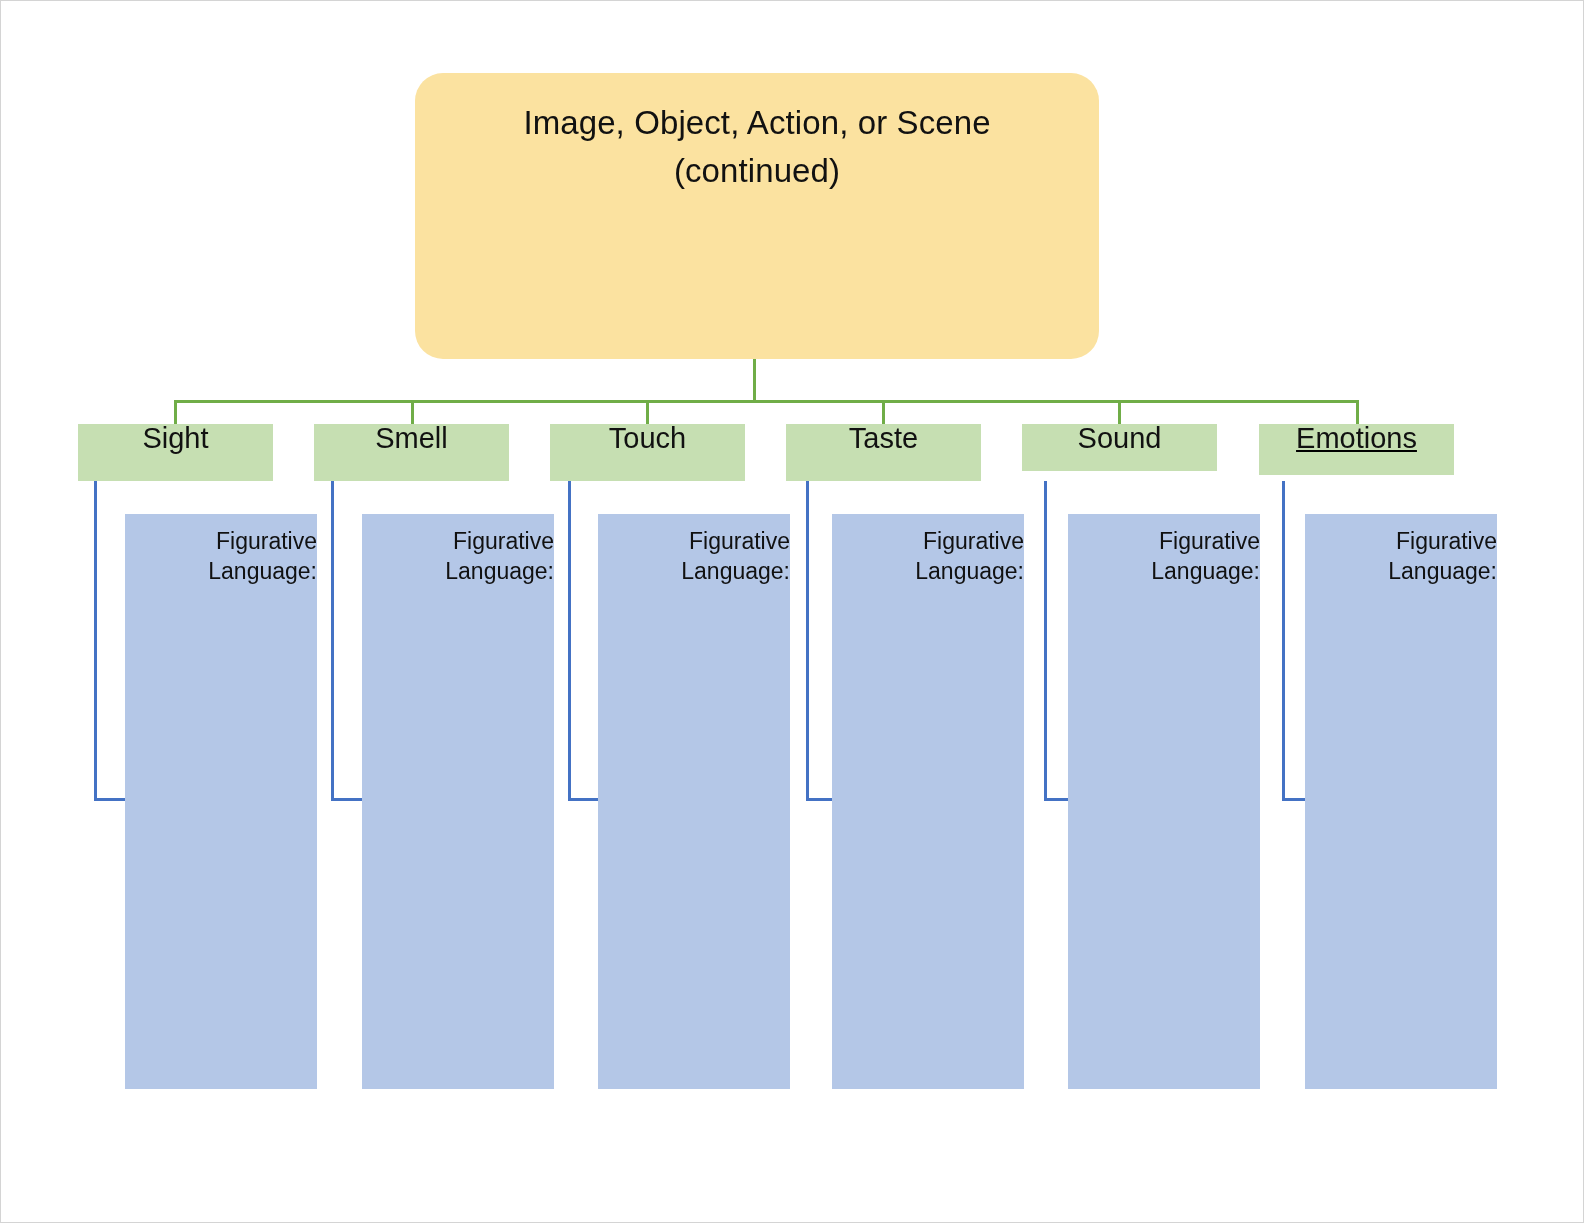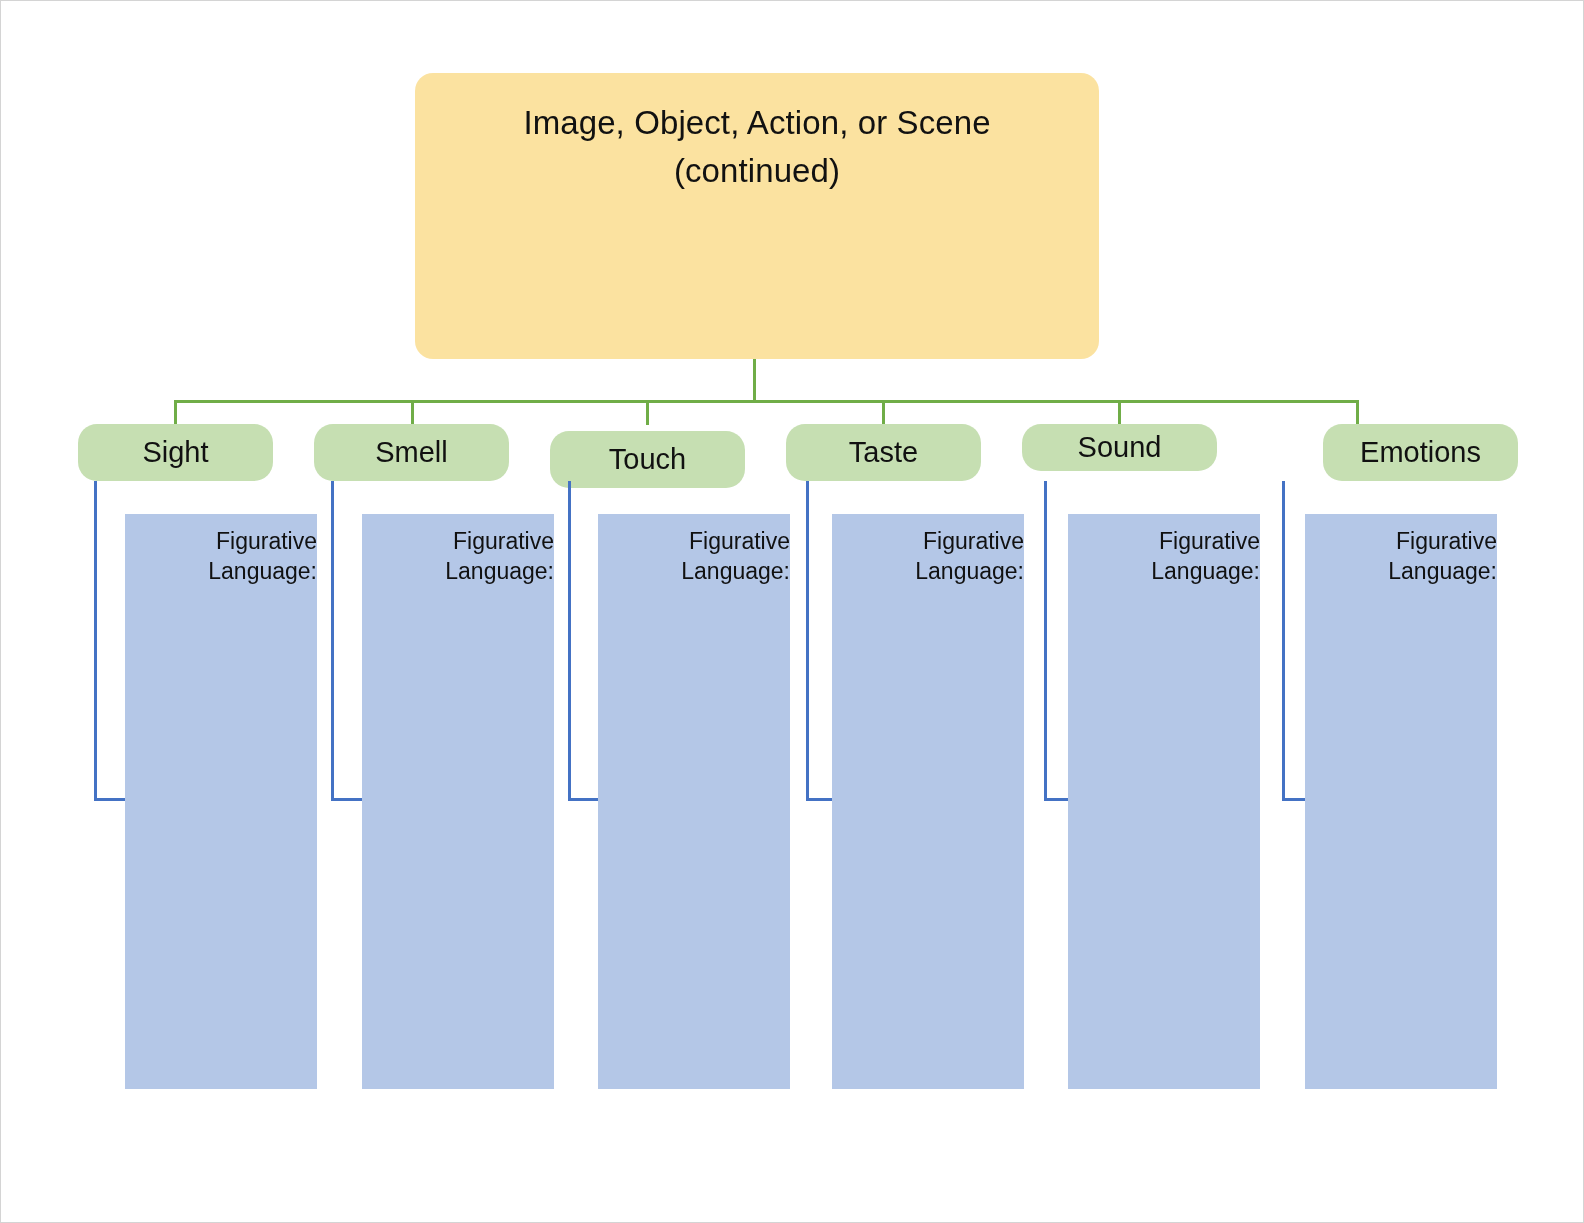--- a/index.html
+++ b/index.html
@@ -21,21 +21,21 @@
   }
 
   
   .root-node {
     position: absolute;
     left: 414px;
     top: 72px;
     width: 684px;
     height: 286px;
     background: #FBE2A0;
-    border-radius: 18px;
+    border-radius: 28px;
     box-sizing: border-box;
   }
   .root-title {
     position: absolute;
     left: 0;
     right: 0;
     top: 26px;
     text-align: center;
     font-size: 33px;
     line-height: 1.45;
@@ -58,23 +58,22 @@
     background: #70AD47;
     width: 3px;
   }
 
   
   .cat-box {
     position: absolute;
     background: #C6DFB2;
     box-sizing: border-box;
     display: flex;
-    align-items: center;
+    align-items: flex-start;
     justify-content: center;
-    border-radius: 19px;
   }
   .cat-label {
     font-size: 29px;
     color: #111111;
     line-height: 1;
   }
 
   
   .blue-vert {
     position: absolute;
@@ -124,30 +123,30 @@
   <div class="green-drop" style="left:881px;  top:399px; height:25px;"></div>
   <div class="green-drop" style="left:1117px; top:399px; height:25px;"></div>
   <div class="green-drop" style="left:1355px; top:399px; height:25px;"></div>
 
   <div class="cat-box" style="left:77px; top:423px; width:195px; height:57px;">
     <span class="cat-label">Sight</span>
   </div>
   <div class="cat-box" style="left:313px; top:423px; width:195px; height:57px;">
     <span class="cat-label">Smell</span>
   </div>
-  <div class="cat-box" style="left:549px; top:423px; width:195px; height:57px;margin-top:7px;">
+  <div class="cat-box" style="left:549px; top:423px; width:195px; height:57px;">
     <span class="cat-label">Touch</span>
   </div>
   <div class="cat-box" style="left:785px; top:423px; width:195px; height:57px;">
     <span class="cat-label">Taste</span>
   </div>
   <div class="cat-box" style="left:1021px; top:423px; width:195px; height:47px;">
     <span class="cat-label">Sound</span>
   </div>
-  <div class="cat-box" style="left:1322px; top:423px; width:195px; height:57px;">
+  <div class="cat-box" style="left:1258px; top:423px; width:195px; height:51px;text-decoration:underline;">
     <span class="cat-label">Emotions</span>
   </div>
 
   <div class="blue-vert" style="left:93px;   top:480px; height:320px;"></div>
   <div class="blue-horiz" style="left:93px;   top:797px; width:33px;"></div>
 
   <div class="blue-vert" style="left:330px;  top:480px; height:320px;"></div>
   <div class="blue-horiz" style="left:330px;  top:797px; width:33px;"></div>
 
   <div class="blue-vert" style="left:567px;  top:480px; height:320px;"></div>

